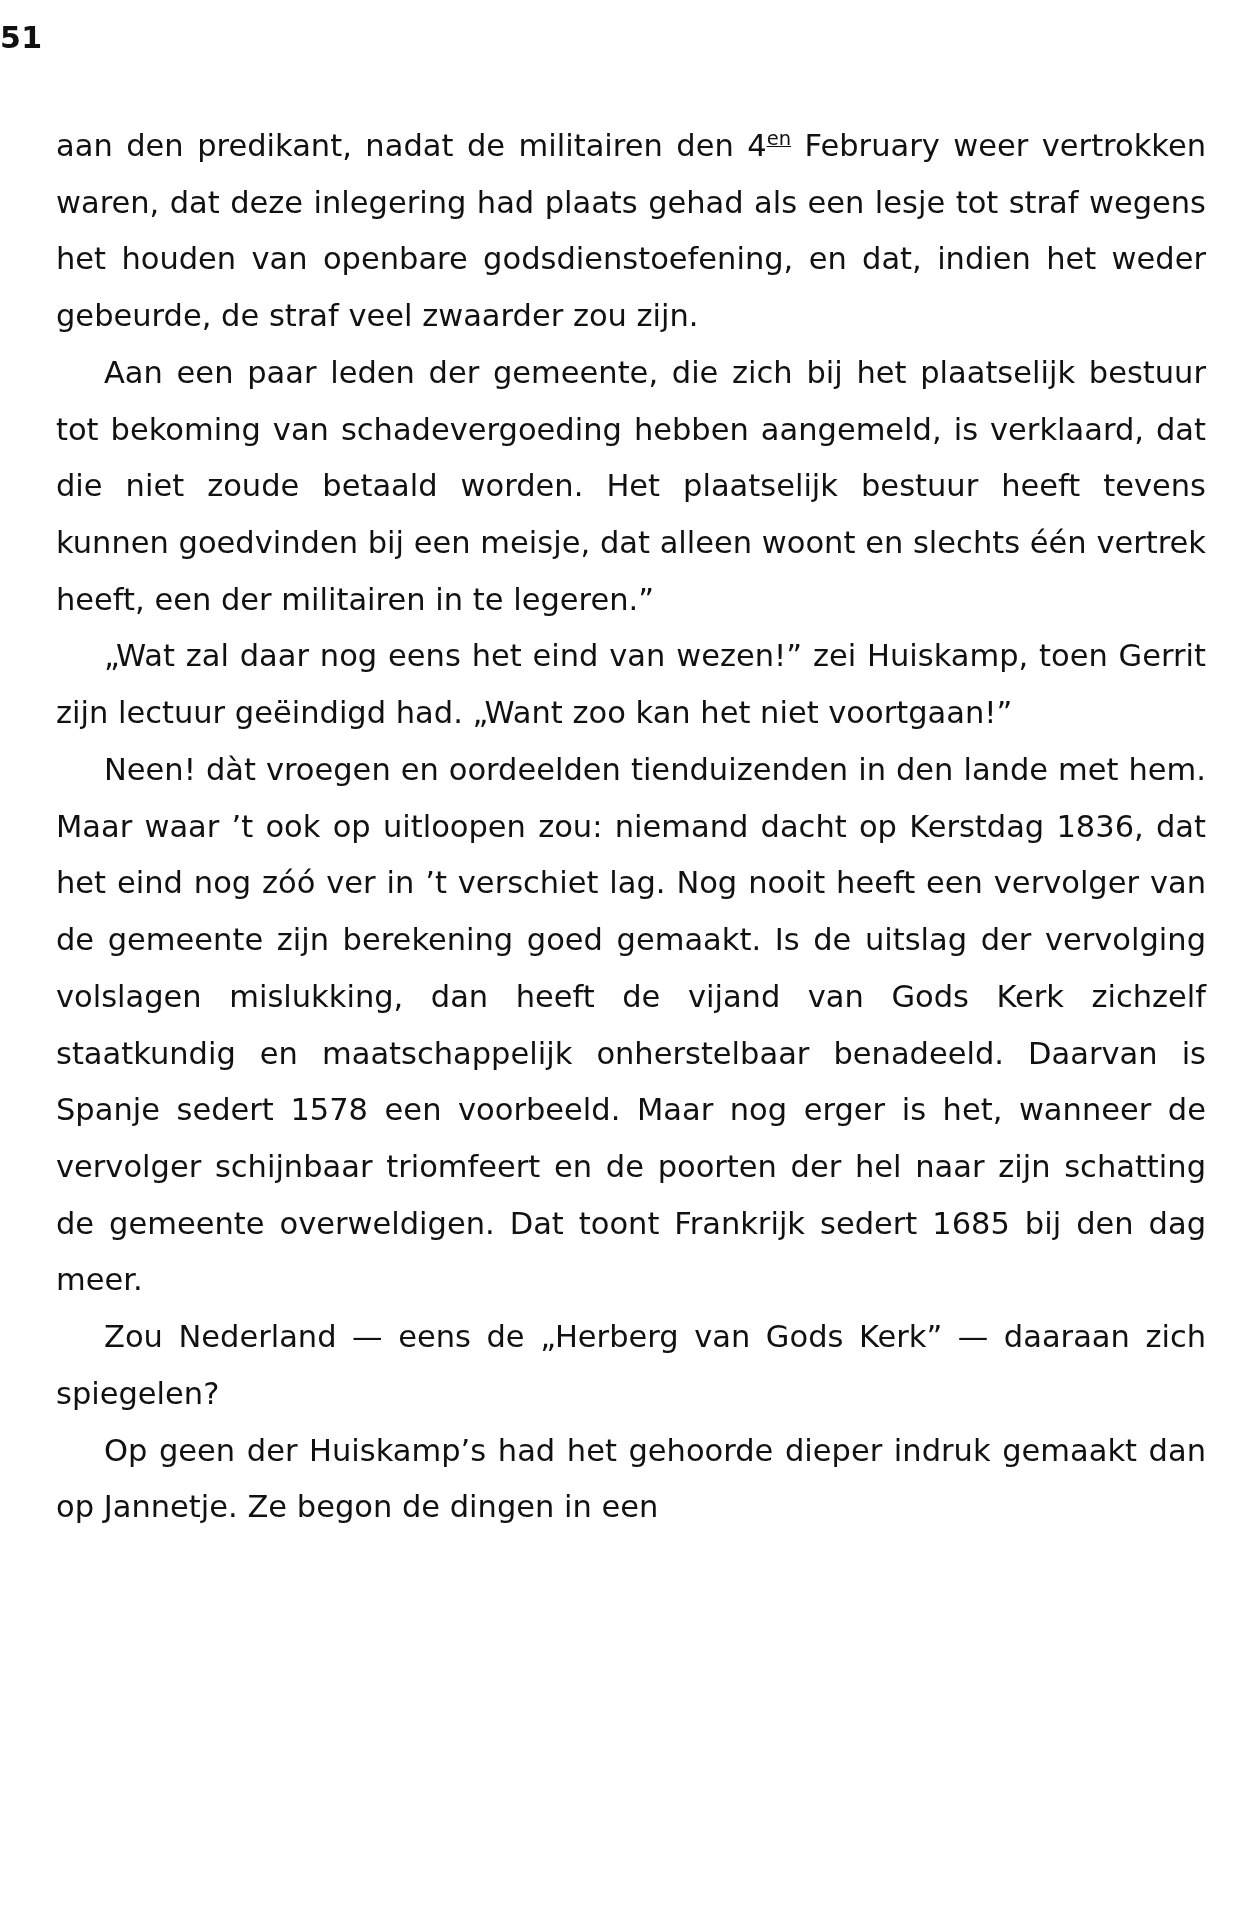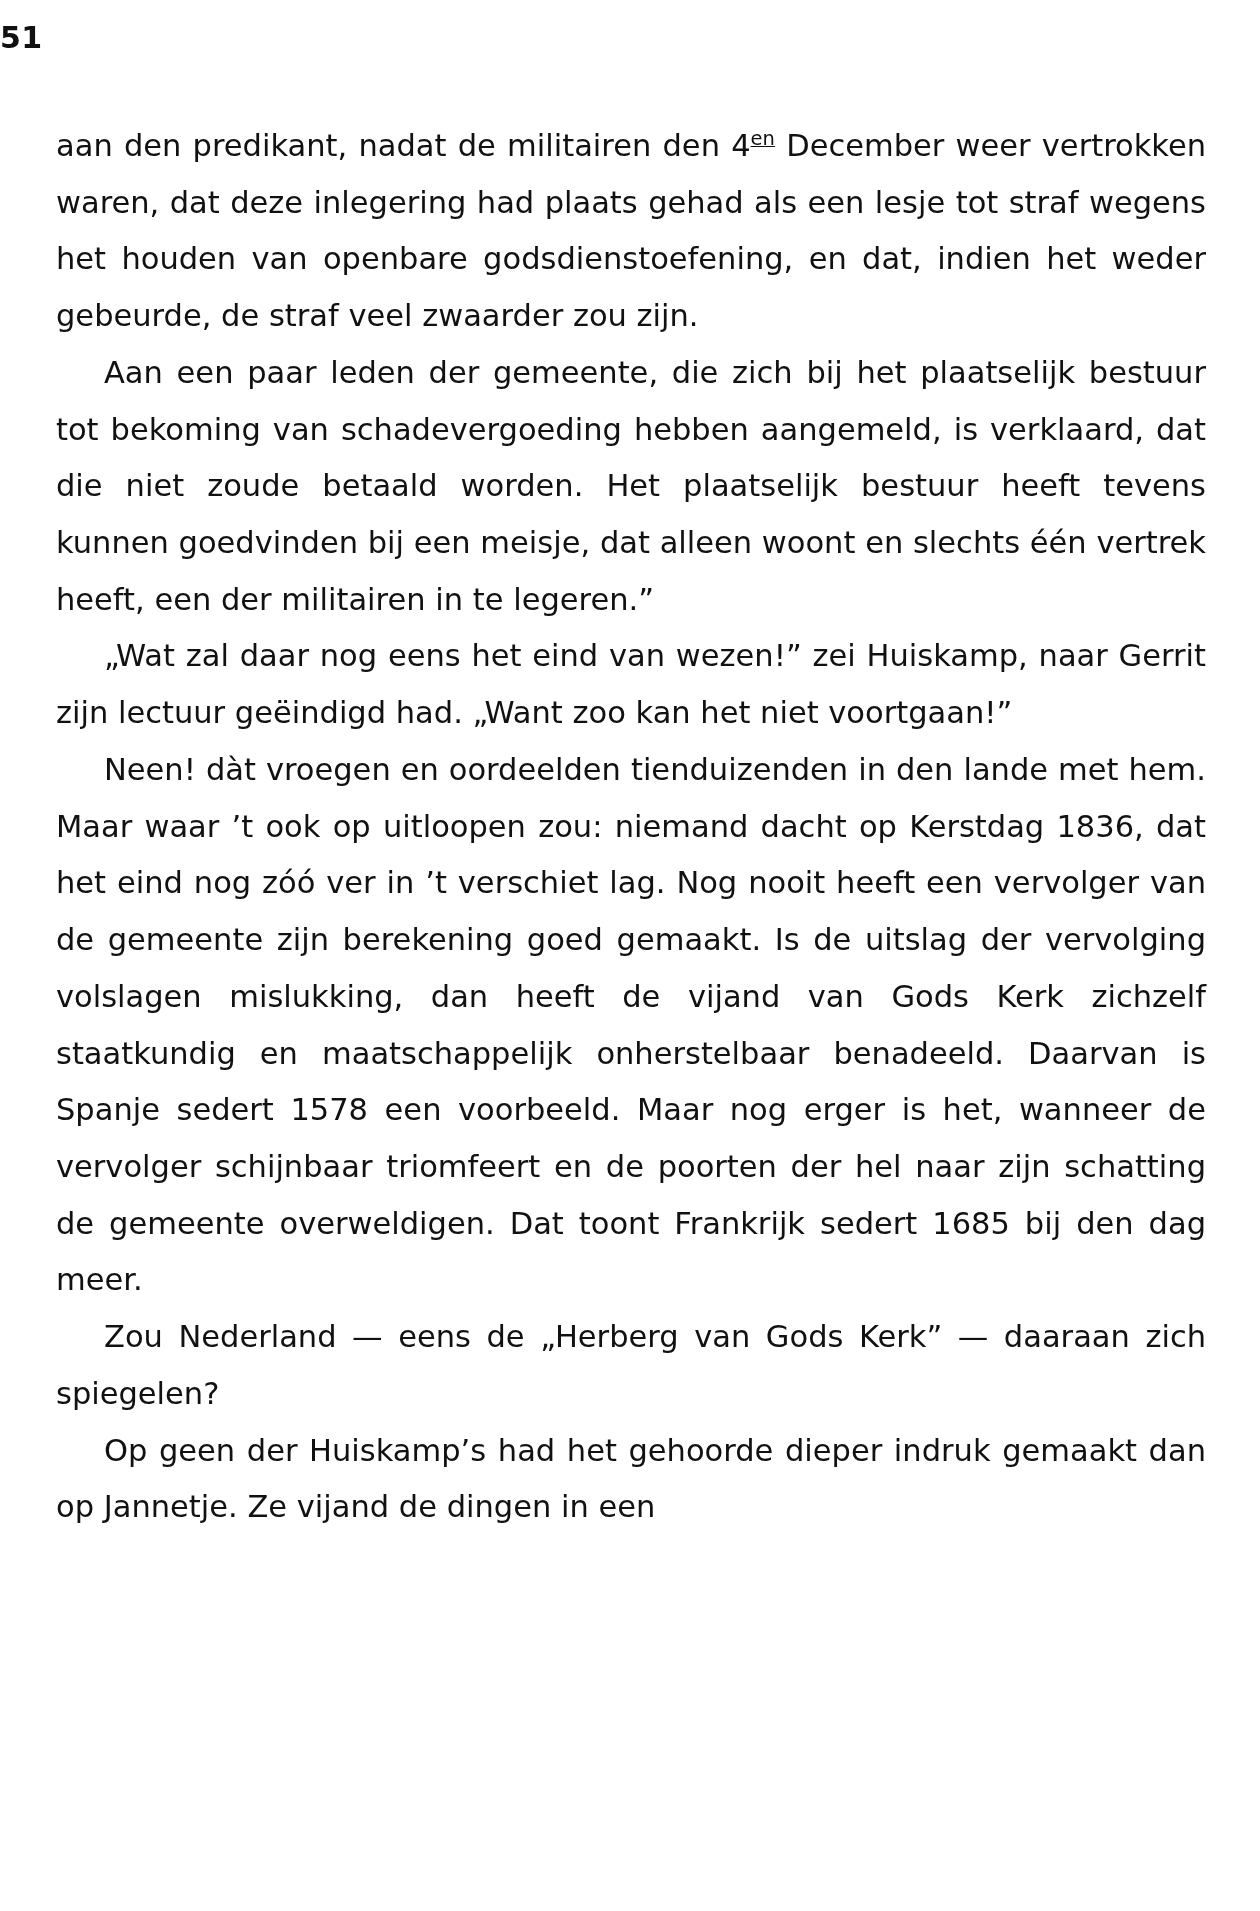--- a/index.html
+++ b/index.html
@@ -58,21 +58,21 @@
   }
 </style>
 </head>
 <body>
 
 <div class="page">
 
   <div class="page-number">51</div>
 
   <div class="body-text">
-      <p class="para"><span>aan den predikant, nadat de militairen den 4</span><sup class="ord">en</sup><span> December weer vertrokken waren, dat deze inlegering had plaats gehad als een lesje tot straf wegens het houden van openbare godsdienstoefening, en dat, indien het weder gebeurde, de straf veel zwaarder zou zijn.</span></p>
+      <p class="para"><span>aan den predikant, nadat de militairen den 4</span><sup class="ord">en</sup><span> February weer vertrokken waren, dat deze inlegering had plaats gehad als een lesje tot straf wegens het houden van openbare godsdienstoefening, en dat, indien het weder gebeurde, de straf veel zwaarder zou zijn.</span></p>
       <p class="para indent"><span>Aan een paar leden der gemeente, die zich bij het plaatselijk bestuur tot bekoming van schadevergoeding hebben aangemeld, is verklaard, dat die niet zoude betaald worden. Het plaatselijk bestuur heeft tevens kunnen goedvinden bij een meisje, dat alleen woont en slechts één vertrek heeft, een der militairen in te legeren.”</span></p>
-      <p class="para indent"><span>„Wat zal daar nog eens het eind van wezen!” zei Huiskamp, naar Gerrit zijn lectuur geëindigd had. „Want zoo kan het niet voortgaan!”</span></p>
+      <p class="para indent"><span>„Wat zal daar nog eens het eind van wezen!” zei Huiskamp, toen Gerrit zijn lectuur geëindigd had. „Want zoo kan het niet voortgaan!”</span></p>
       <p class="para indent"><span>Neen! dàt vroegen en oordeelden tienduizenden in den lande met hem. Maar waar ’t ook op uitloopen zou: niemand dacht op Kerstdag 1836, dat het eind nog zóó ver in ’t verschiet lag. Nog nooit heeft een vervolger van de gemeente zijn berekening goed gemaakt. Is de uitslag der vervolging volslagen mislukking, dan heeft de vijand van Gods Kerk zichzelf staatkundig en maatschappelijk onherstelbaar benadeeld. Daarvan is Spanje sedert 1578 een voorbeeld. Maar nog erger is het, wanneer de vervolger schijnbaar triomfeert en de poorten der hel naar zijn schatting de gemeente overweldigen. Dat toont Frankrijk sedert 1685 bij den dag meer.</span></p>
       <p class="para indent"><span>Zou Nederland — eens de „Herberg van Gods Kerk” — daaraan zich spiegelen?</span></p>
-      <p class="para indent"><span>Op geen der Huiskamp’s had het gehoorde dieper indruk gemaakt dan op Jannetje. Ze vijand de dingen in een</span></p>
+      <p class="para indent"><span>Op geen der Huiskamp’s had het gehoorde dieper indruk gemaakt dan op Jannetje. Ze begon de dingen in een</span></p>
     </div>
 
 </div>
 
 </body></html>

